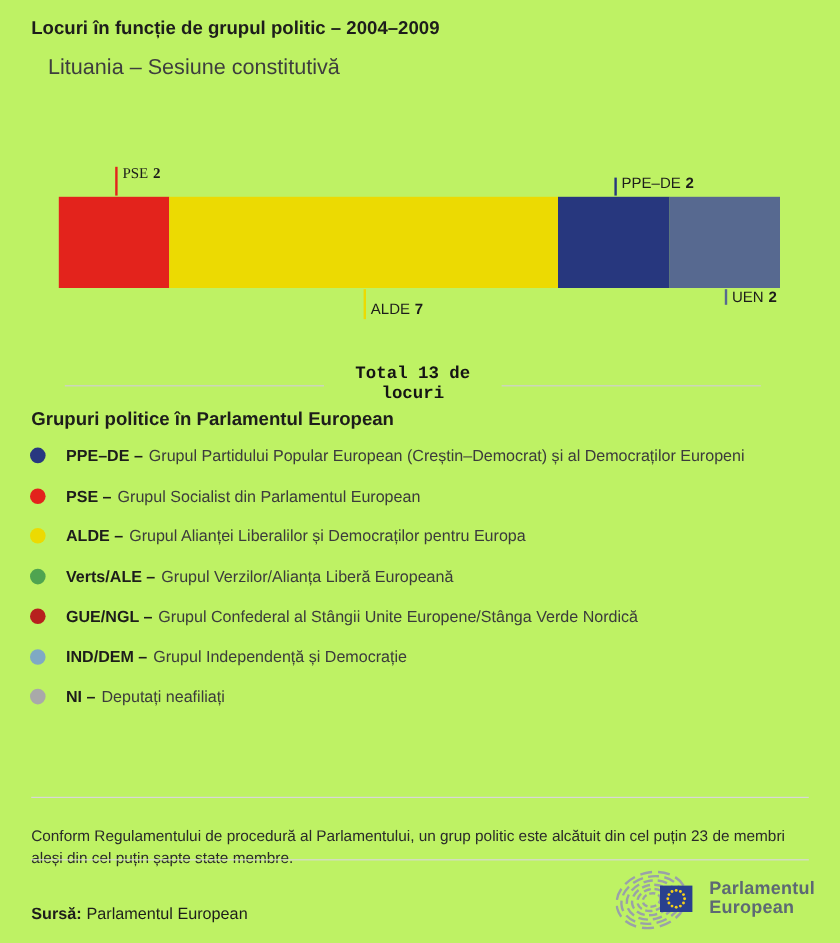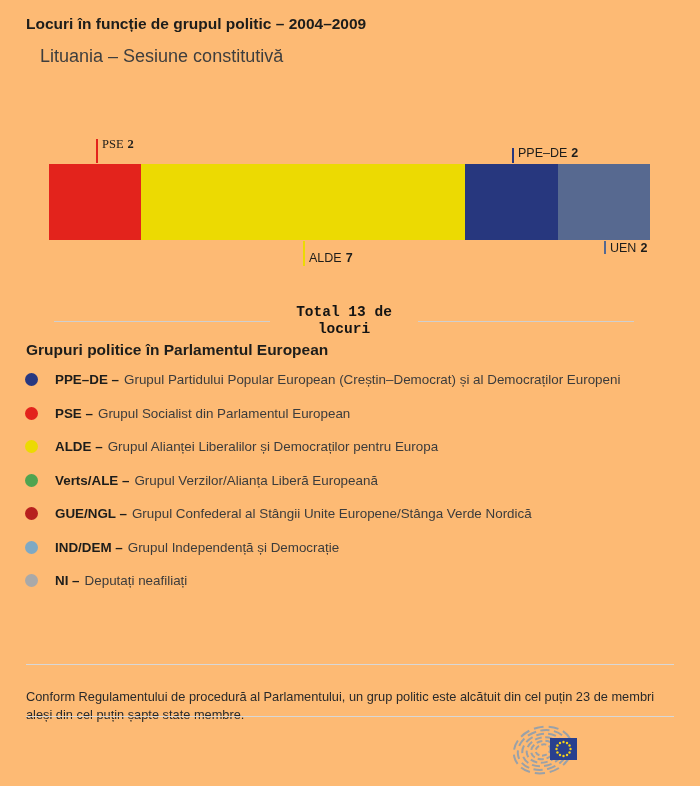--- a/index.html
+++ b/index.html
@@ -1,16 +1,16 @@
 <!DOCTYPE html>
 <html><head>
 <meta charset="utf-8">
 <style>
   html,body{margin:0;padding:0;background:#ffffff;}
-  #app{position:relative;width:700px;height:786px;background:#fdba74;overflow:hidden;
+  #app{position:relative;width:700px;height:786px;background:#bef264;overflow:hidden;
        font-family:"Liberation Sans",sans-serif;color:#1d1d1b;}
   .abs{position:absolute;}
   .title{left:26px;top:15px;font-size:15.5px;font-weight:700;color:#1d1d1b;}
   .subtitle{left:40px;top:46px;font-size:18px;font-weight:400;color:#3e3e3e;}
 
   
   .bar{left:49px;top:164px;width:601px;height:76px;display:flex;}
   .bar>div{height:100%;}
 
   
@@ -125,20 +125,23 @@
       <span class="legend-dot" style="background: rgb(169, 169, 169);"></span>
       <span class="legend-bold">NI –</span>
       <span class="legend-desc">Deputați neafiliați</span>
     </div>
   </div>
 
   <div class="abs hrule rule-top"></div>
   <div class="abs footnote">Conform Regulamentului de procedură al Parlamentului, un grup politic este alcătuit din cel puțin 23 de membri aleși din cel puțin șapte state membre.</div>
   <div class="abs hrule rule-bottom"></div>
 
+  <div class="abs source">
+    <b>Sursă:</b><span>Parlamentul European</span>
+  </div>
 
   <div class="abs logo">
     <svg width="72" height="52" viewBox="0 0 72 52">
       <g fill="none" class="hemi" stroke="#9aa1a8" stroke-width="2" transform="rotate(-14 30 27)">
         <ellipse cx="30" cy="27" rx="7.5" ry="5.5" stroke-dasharray="5 2.5"></ellipse>
         <ellipse cx="30" cy="27" rx="12" ry="9" stroke-dasharray="6 3"></ellipse>
         <ellipse cx="30" cy="27" rx="16.5" ry="12.5" stroke-dasharray="7 3.5"></ellipse>
         <ellipse cx="30" cy="27" rx="21" ry="16" stroke-dasharray="8 4"></ellipse>
         <ellipse cx="30" cy="27" rx="25.5" ry="19.5" stroke-dasharray="9 4.5"></ellipse>
         <ellipse cx="30" cy="27" rx="29.5" ry="23" stroke-dasharray="10 5"></ellipse>
@@ -154,15 +157,19 @@
           <circle class="eu-star" cx="54" cy="32.06" r="1.2" fill="#f7d117"></circle>
           <circle class="eu-star" cx="50.5" cy="33" r="1.2" fill="#f7d117"></circle>
           <circle class="eu-star" cx="47" cy="32.06" r="1.2" fill="#f7d117"></circle>
           <circle class="eu-star" cx="44.44" cy="29.5" r="1.2" fill="#f7d117"></circle>
           <circle class="eu-star" cx="43.5" cy="26" r="1.2" fill="#f7d117"></circle>
           <circle class="eu-star" cx="44.44" cy="22.5" r="1.2" fill="#f7d117"></circle>
           <circle class="eu-star" cx="47" cy="19.94" r="1.2" fill="#f7d117"></circle>
         </g>
       </g>
     </svg>
+    <div class="logo-text">
+      <div>Parlamentul</div>
+      <div>European</div>
+    </div>
   </div>
 
 </div>
 
 </body></html>

